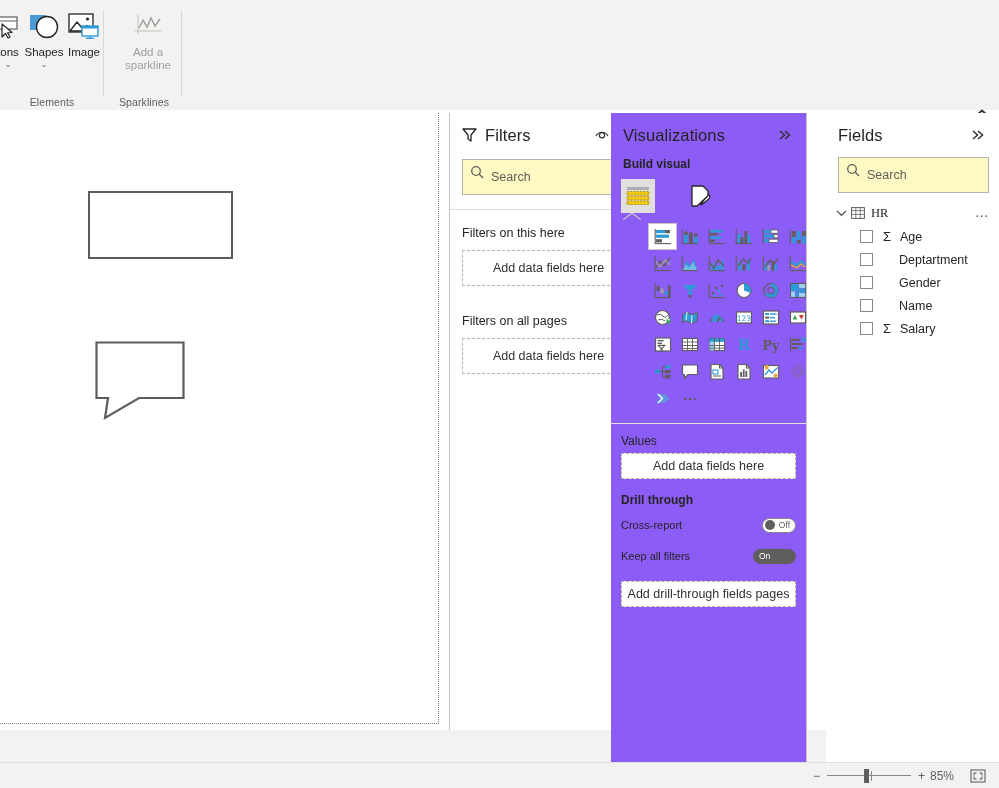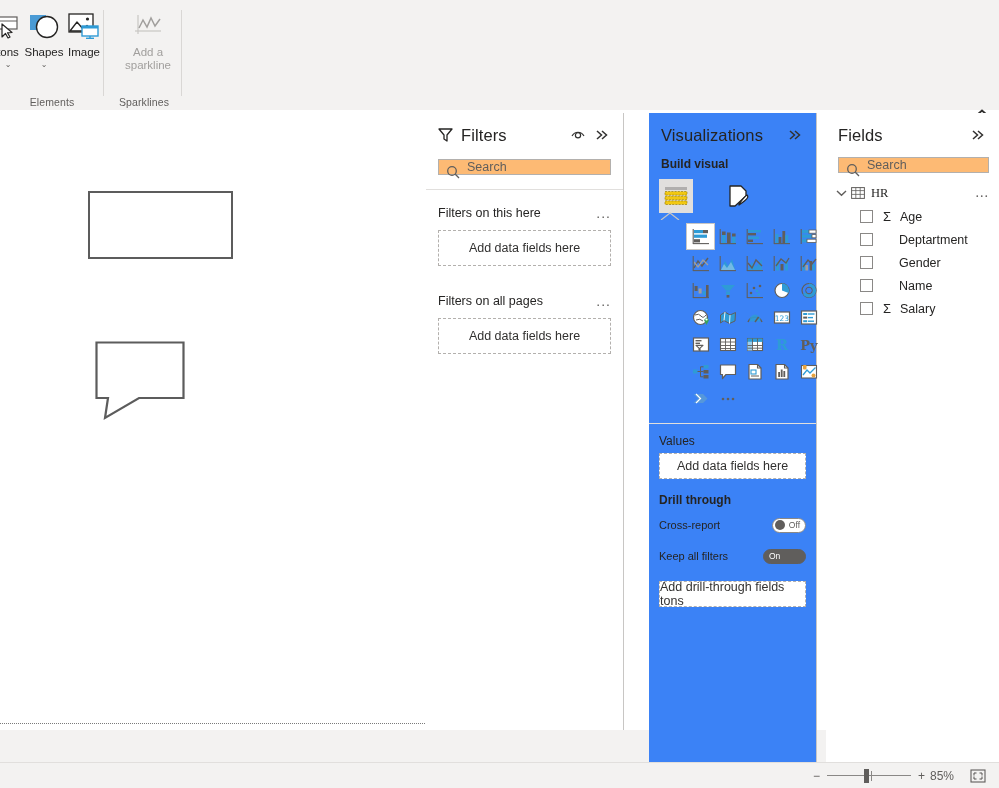--- a/index.html
+++ b/index.html
@@ -89,22 +89,22 @@
   .pane-title {
     font-size: 16.5px; color: #252423; font-weight: 400;
     letter-spacing: .1px; white-space: nowrap;
   }
   .pane-header .spacer { flex: 1; }
   .hdr-icon {
     width: 22px; height: 22px; display:flex; align-items:center; justify-content:center;
     cursor: pointer; color: #323130; margin-left: 2px;
   }
   .search-box {
-    position: relative; height: 16px;
-    border: 1px solid #b3b0ad; background:#fdba74;
+    position: relative; height: 36px;
+    border: 1px solid #b3b0ad; background:#fef9c3;
     display:flex; align-items:center; padding-left: 28px;
     font-size: 12.5px; color: #605e5c; cursor: text;
   }
   .search-box .mag {
     position:absolute; left: 7px; top: 5px;
   }
   .drop-zone {
     border: 1px dashed #b3b0ad; background: #ffffff;
     height: 36px; display: flex; align-items: center; justify-content: center;
     font-size: 12.5px; color: #323130; cursor: pointer;
@@ -112,39 +112,39 @@
   .section-label {
     font-size: 12.5px; color: #252423;
   }
   .ellipsis-btn {
     font-size: 14px; color: #605e5c; letter-spacing: 1px;
     cursor: pointer; line-height: 10px;
   }
 
   
   #filters-pane {
-    left: 426px; width: 198px; height: 617px;
+    left: 450px; width: 198px; height: 617px;
     border-right: 1px solid #c8c6c4;
   }
   #filters-pane .search-box { margin: 2px 12px 0 12px; }
   .filters-divider {
     margin-top: 14px; height: 1px; background: #e1dfdd;
   }
   .filters-block { padding: 0 12px; }
   .filters-block .row {
     display:flex; align-items:center; justify-content: space-between;
     height: 26px; margin-top: 10px;
   }
   .filters-block .drop-zone { margin-top: 4px; }
 
   
   #viz-pane {
-    left: 649px; width: 168px; height: 649px;
+    left: 611px; width: 196px; height: 649px;
     border-right: 1px solid #c8c6c4;
-    background: #3b82f6;
+    background: #8b5cf6;
   }
   .build-visual-label {
     font-size: 12px; color: #252423; font-weight: bold;
     padding: 0 0 4px 12px;
   }
   .bv-tabs { display:flex; padding-left: 10px; gap: 28px; align-items:flex-end; height: 38px; }
   .bv-tab {
     width: 34px; height: 34px; display:flex; align-items:center; justify-content:center;
     cursor: pointer;
   }
@@ -751,21 +751,21 @@
       </div>
 
       <div class="toggle-row">
         <span class="tl">Keep all filters</span>
         <span class="toggle on">
           <span class="tg-txt">On</span>
           <span class="knob"></span>
         </span>
       </div>
 
-      <div class="drop-zone" style="margin-top:12px;height:26px;">Add drill-through fields tons</div>
+      <div class="drop-zone" style="margin-top:12px;height:26px;">Add drill-through fields pages</div>
     </div>
   </div>
 
   <div class="pane" id="fields-pane">
     <div class="pane-header">
       <span class="pane-title">Fields</span>
       <span class="spacer"></span>
       <span class="hdr-icon">
         <svg width="14" height="12" viewBox="0 0 14 12">
           <polyline points="2,2 6.5,6 2,10" fill="none" stroke="#323130" stroke-width="1.5"></polyline>

